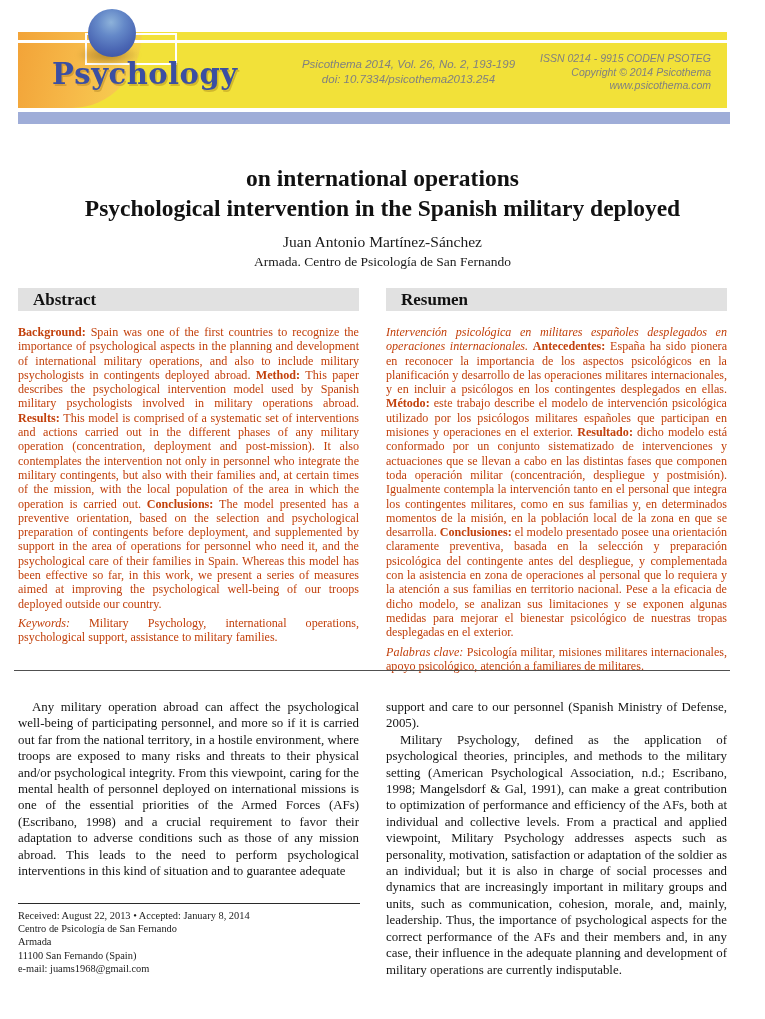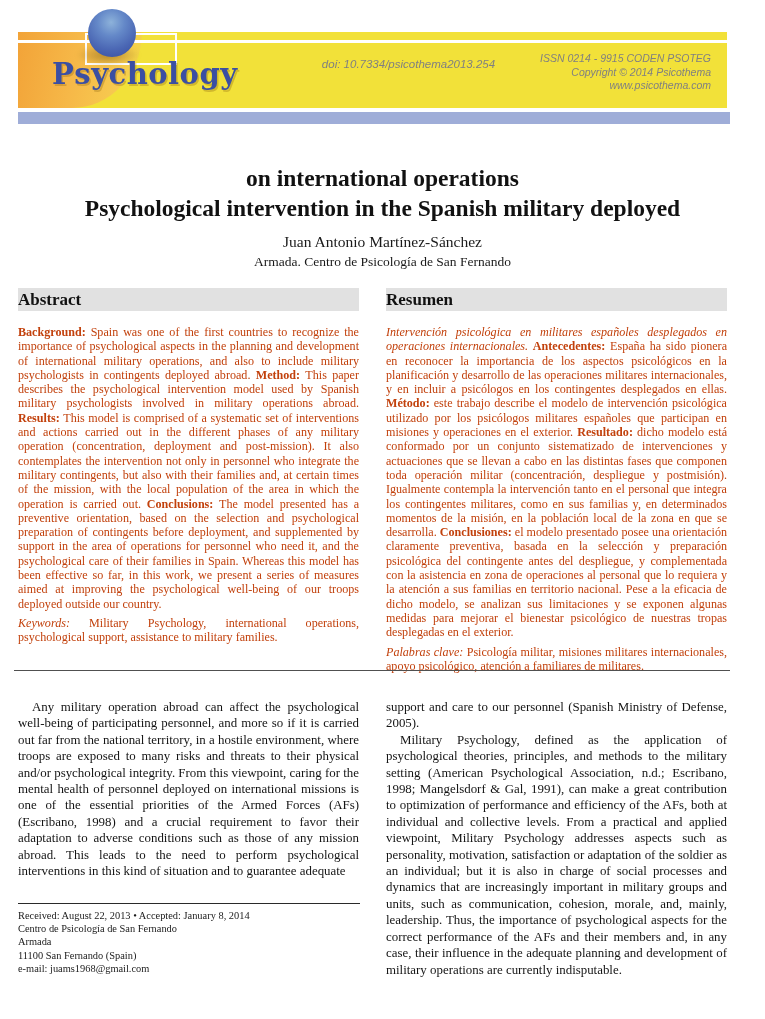--- a/index.html
+++ b/index.html
@@ -44,21 +44,21 @@
   
   .title{
     position:absolute;left:0;top:163px;width:765px;text-align:center;
     font-weight:bold;font-size:23.5px;line-height:30px;color:#111;
   }
   .author{position:absolute;left:0;top:233px;width:765px;text-align:center;font-size:15.5px;color:#1a1a1a;}
   .affil{position:absolute;left:0;top:254px;width:765px;text-align:center;font-size:13.5px;color:#1a1a1a;}
   
   .cols{position:absolute;left:18px;top:288px;width:709px;display:flex;gap:27px;}
   .col{width:341px;}
-  .sect-bar{background:#e1e1e1;height:23px;line-height:23px;
+  .sect-bar{background:#e1e1e1;height:23px;line-height:23px;padding-left:15px;
     font-weight:bold;font-size:17px;color:#111;}
   .abs-text{margin-top:14px;font-size:12.1px;line-height:14.3px;text-align:justify;color:#c2410c;}
   .kw{margin-top:5px;}
   .seg-b{font-weight:bold;}
   .seg-bi{font-weight:normal;font-style:italic;}
   
   .rule-main{position:absolute;left:14px;top:670px;width:716px;height:0;border-top:1.6px solid #505050;}
   .fn-rule{position:absolute;left:18px;top:903px;width:342px;height:0;border-top:1.2px solid #2a2a2a;}
   
   .body-cols{position:absolute;left:18px;top:699px;width:709px;display:flex;gap:27px;}
@@ -76,20 +76,21 @@
 <div class="page">
 
   <div class="band">
     <div class="orange"></div>
     <div class="topline"></div>
     <div class="white-rect"></div>
     <div class="sphere-shadow"></div>
     <div class="sphere"></div>
     <div class="logo-text">Psychology</div>
     <div class="cite">
+      <div>Psicothema 2014, Vol. 26, No. 2, 193-199</div>
       <div>doi: 10.7334/psicothema2013.254</div>
     </div>
     <div class="issn">
       <div>ISSN 0214 - 9915 CODEN PSOTEG</div>
       <div>Copyright © 2014 Psicothema</div>
       <div>www.psicothema.com</div>
     </div>
   </div>
   <div class="blueband"></div>
 

